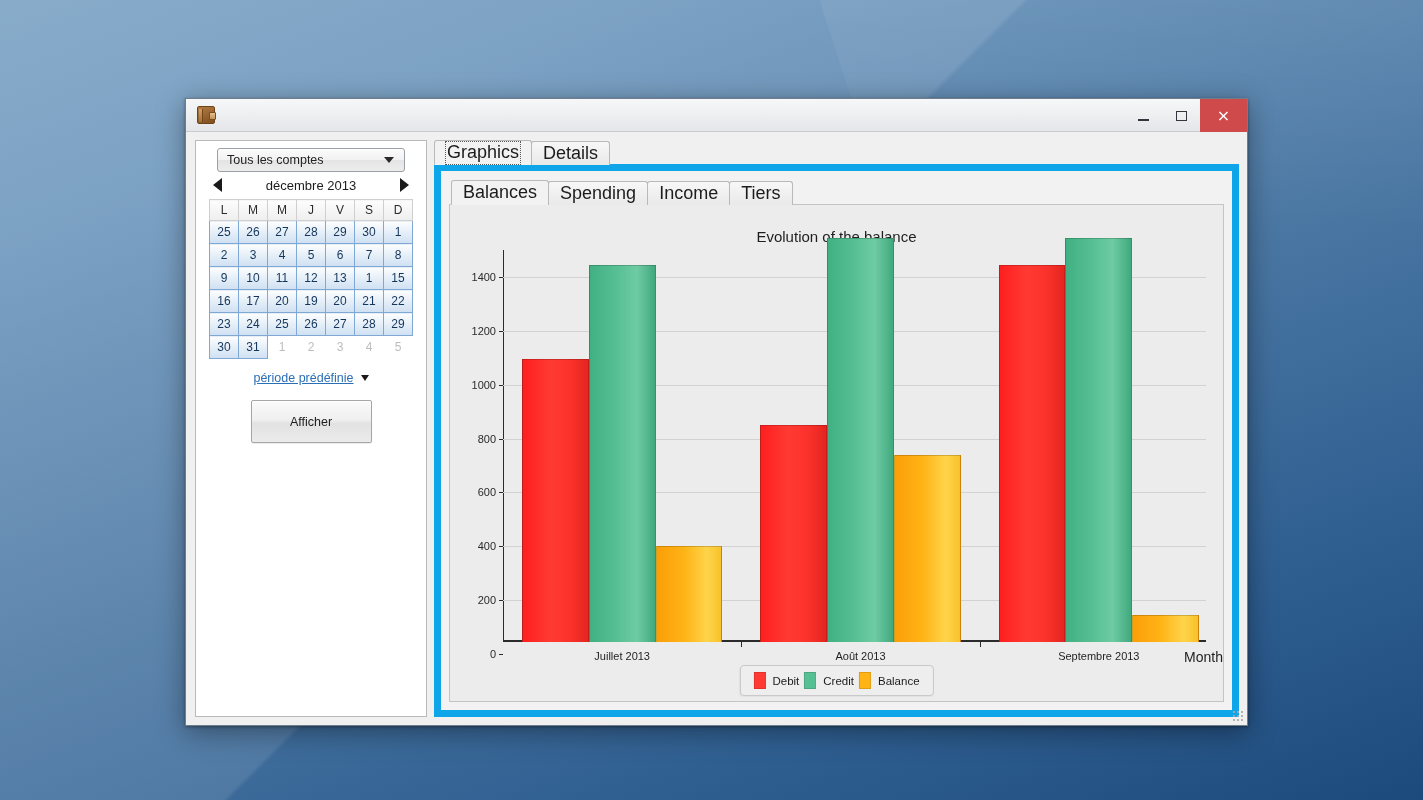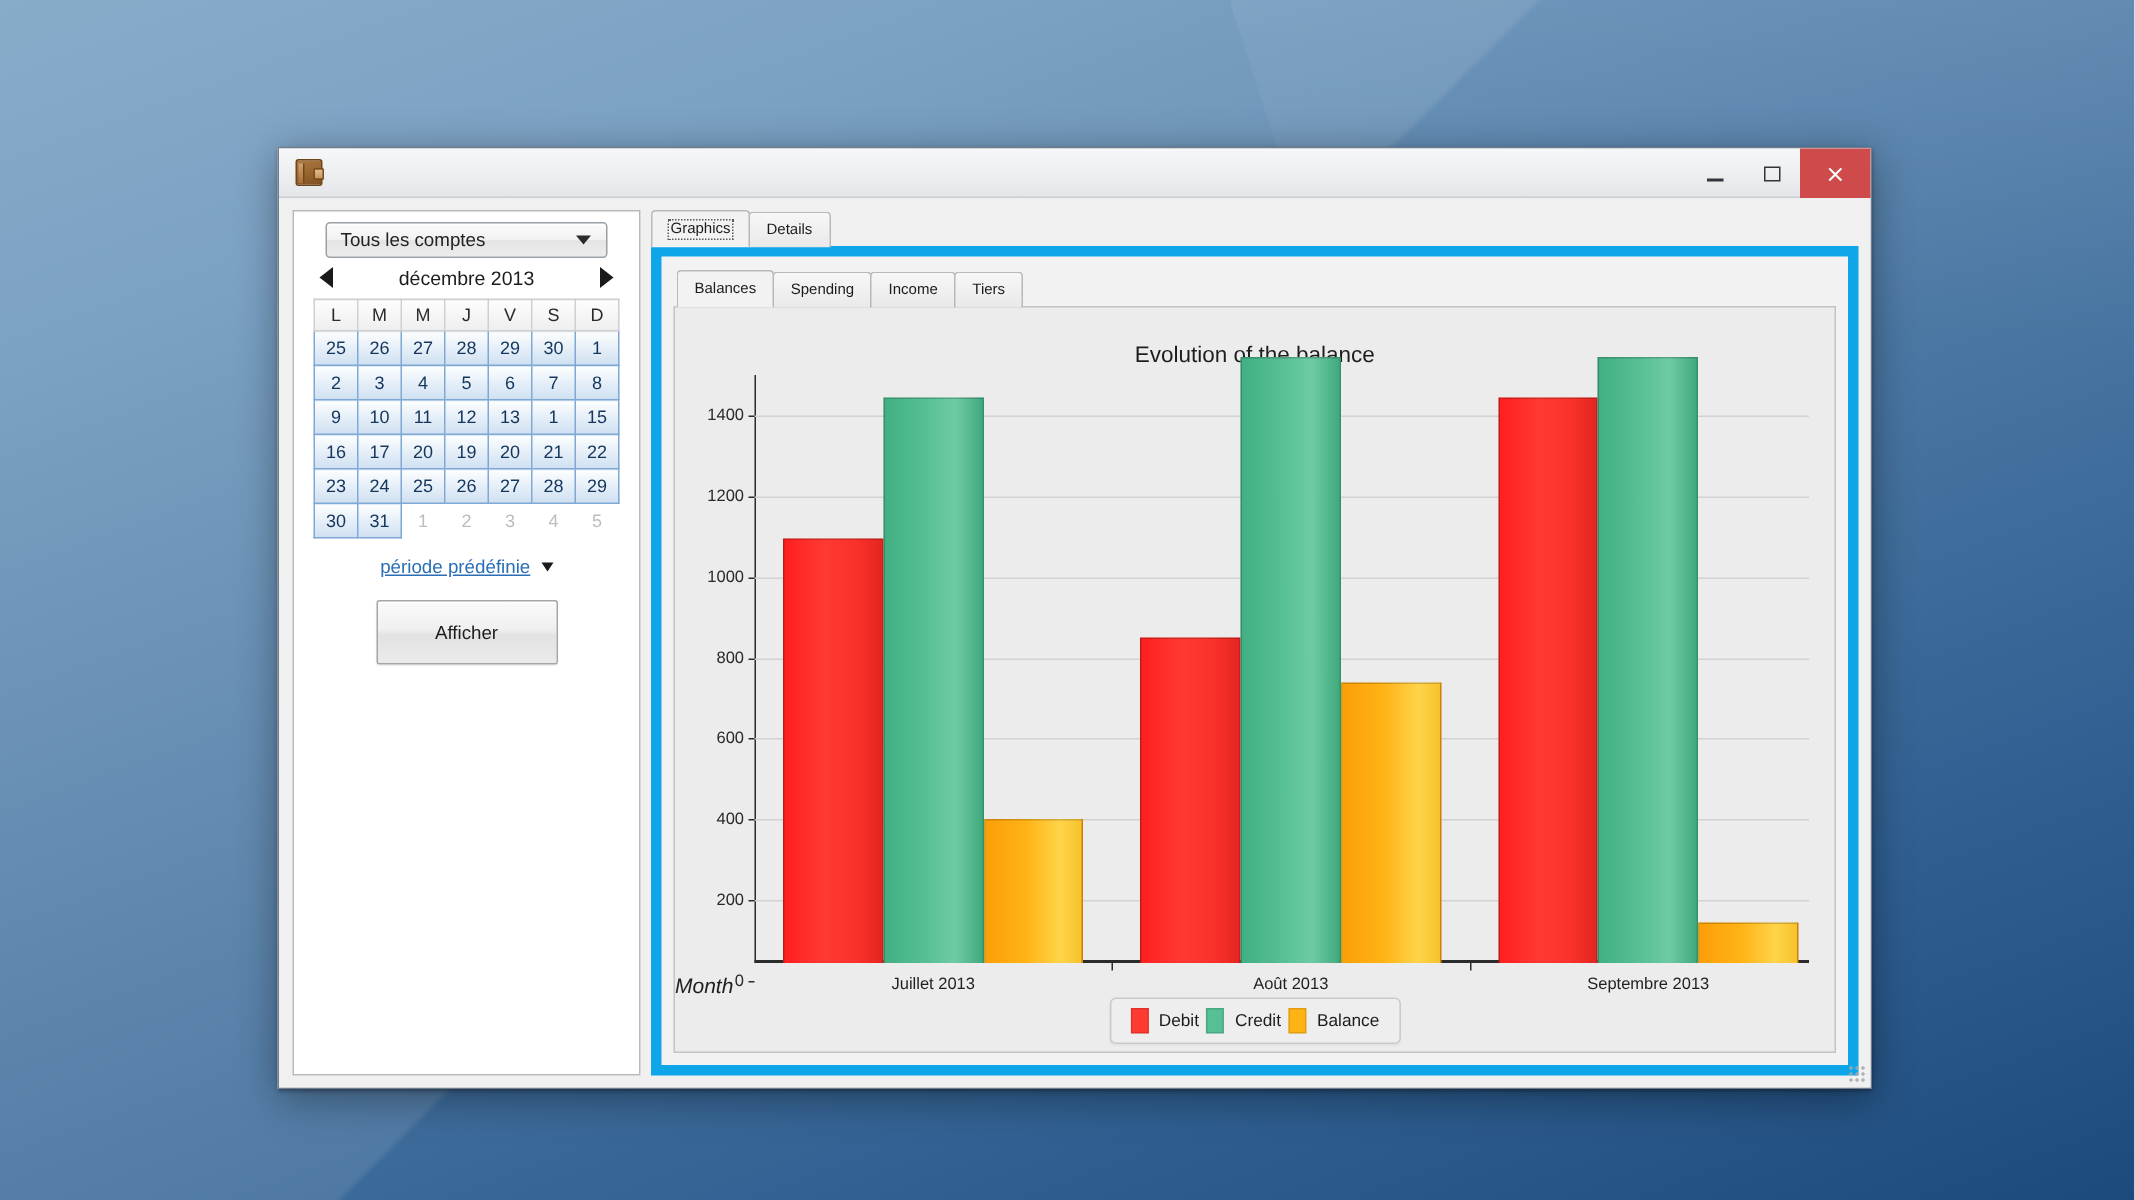--- a/index.html
+++ b/index.html
@@ -181,21 +181,21 @@
   #right-panel {
     flex: 1; display: flex; flex-direction: column; min-width: 0;
   }
   .tabstrip {
     display: flex; align-items: flex-end; height: 25px;
     position: relative; z-index: 2;
   }
   .tab {
     height: 24px; padding: 0 11px;
     display: flex; align-items: center;
-    font-size: 10px; color: #1c1c1c;
+    font-size: 18px; color: #1c1c1c;
     background: linear-gradient(180deg, #f7f7f7, #e9e9e9);
     border: 1px solid #b9b9b9; border-bottom: none;
     border-radius: 3px 3px 0 0;
     margin-right: -1px;
   }
   .tab.active {
     background: #f2f2f2;
     border-bottom: 1px solid #f2f2f2;
     height: 25px;
   }
@@ -262,21 +262,21 @@
   .xtick-mark {
     position: absolute; bottom: -5px; width: 1px; height: 5px; background: #2b2b2b;
   }
   .xcat-label {
     position: absolute; top: 100%; margin-top: 8px;
     font-size: 11px; color: #1f1f1f; transform: translateX(-50%);
     white-space: nowrap;
   }
   #axis-xlabel {
     position: absolute; left: 0; right: 0; bottom: 36px;
-    text-align: left; font-size: 14px; color: #1e1e1e; font-style: italic;
+    text-align: right; font-size: 14px; color: #1e1e1e;
   }
   #legend {
     position: absolute; left: 50%; transform: translateX(-50%);
     bottom: 5px;
     border: 1px solid #c9c9c9; border-radius: 4px;
     background: #eeeeee;
     padding: 6px 13px;
     display: flex; align-items: center; gap: 5px;
     box-shadow: 0 1px 1px rgba(0,0,0,0.04);
   }

